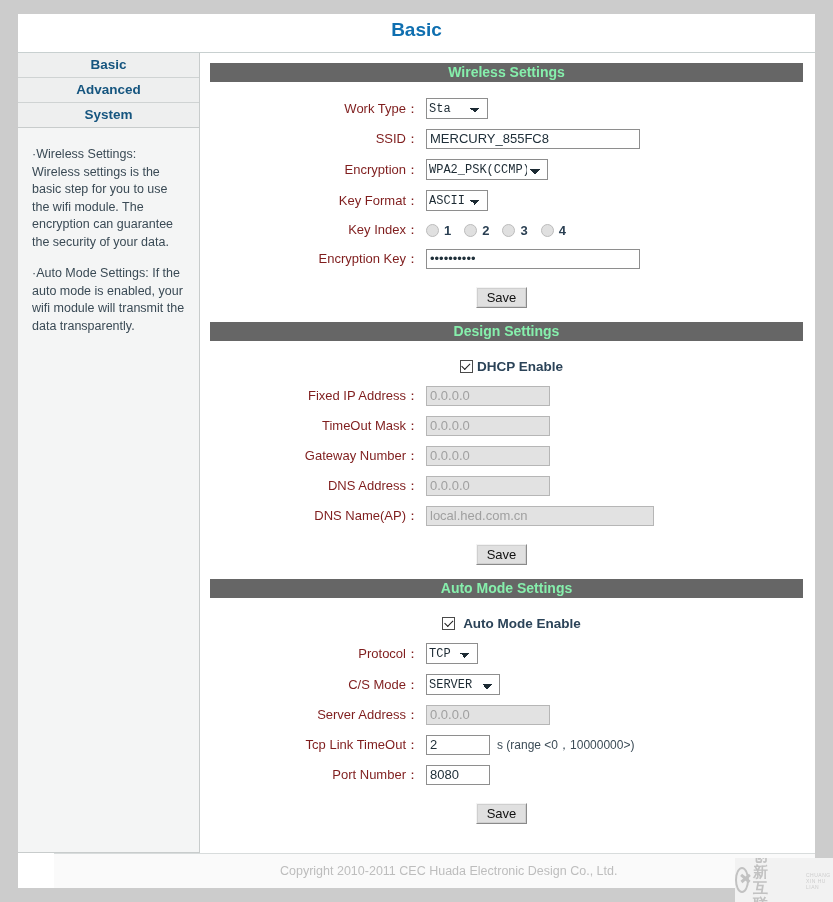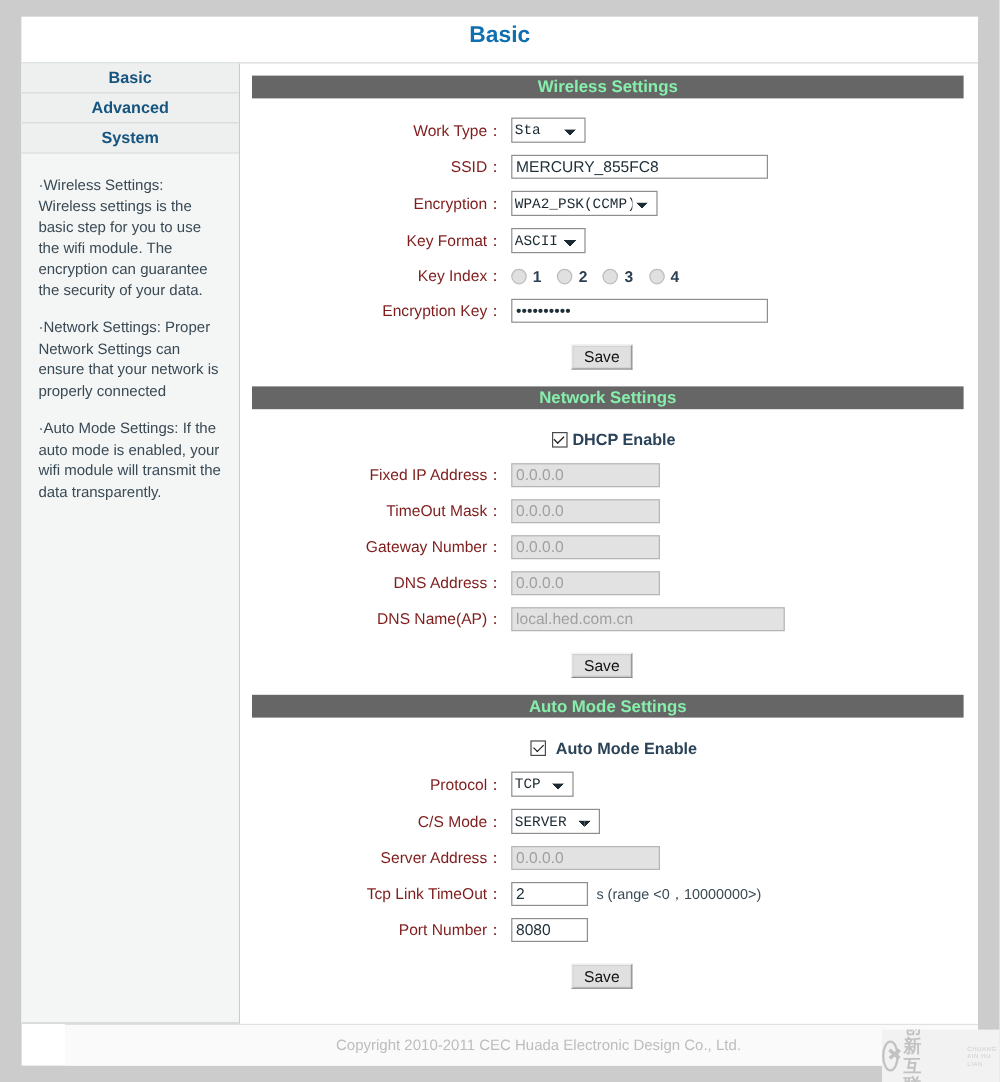--- a/index.html
+++ b/index.html
@@ -368,21 +368,20 @@
   <div class="body-split">
 
     <div class="sidebar">
       <div class="nav-list">
         <div class="nav-item active">Basic</div>
         <div class="nav-item">Advanced</div>
         <div class="nav-item">System</div>
       </div>
       <div class="help">
         <p>·Wireless Settings: Wireless settings is the basic step for you to use the wifi module. The encryption can guarantee the security of your data.</p>
-        <p>·Network Settings: Proper Network Settings can ensure that your network is properly connected</p>
         <p>·Auto Mode Settings: If the auto mode is enabled, your wifi module will transmit the data transparently.</p>
       </div>
     </div>
 
     <div class="content">
 
       <div class="section-header">Wireless Settings</div>
       <div class="section-body">
 
         <div class="frow">
@@ -446,21 +445,21 @@
           <div class="fctrl">
             <input type="password" class="in-key" value="1234567890" style="">
           </div>
         </div>
 
         <div class="save-row">
           <button class="btn">Save</button>
         </div>
       </div>
 
-      <div class="section-header">Network Settings</div>
+      <div class="section-header">Design Settings</div>
       <div class="section-body">
 
         <div class="check-row">
           <span class="cbox"></span>
           <span class="check-label">DHCP Enable</span>
         </div>
 
         <div class="frow">
           <div class="flabel">Fixed IP Address：</div>
           <div class="fctrl">

